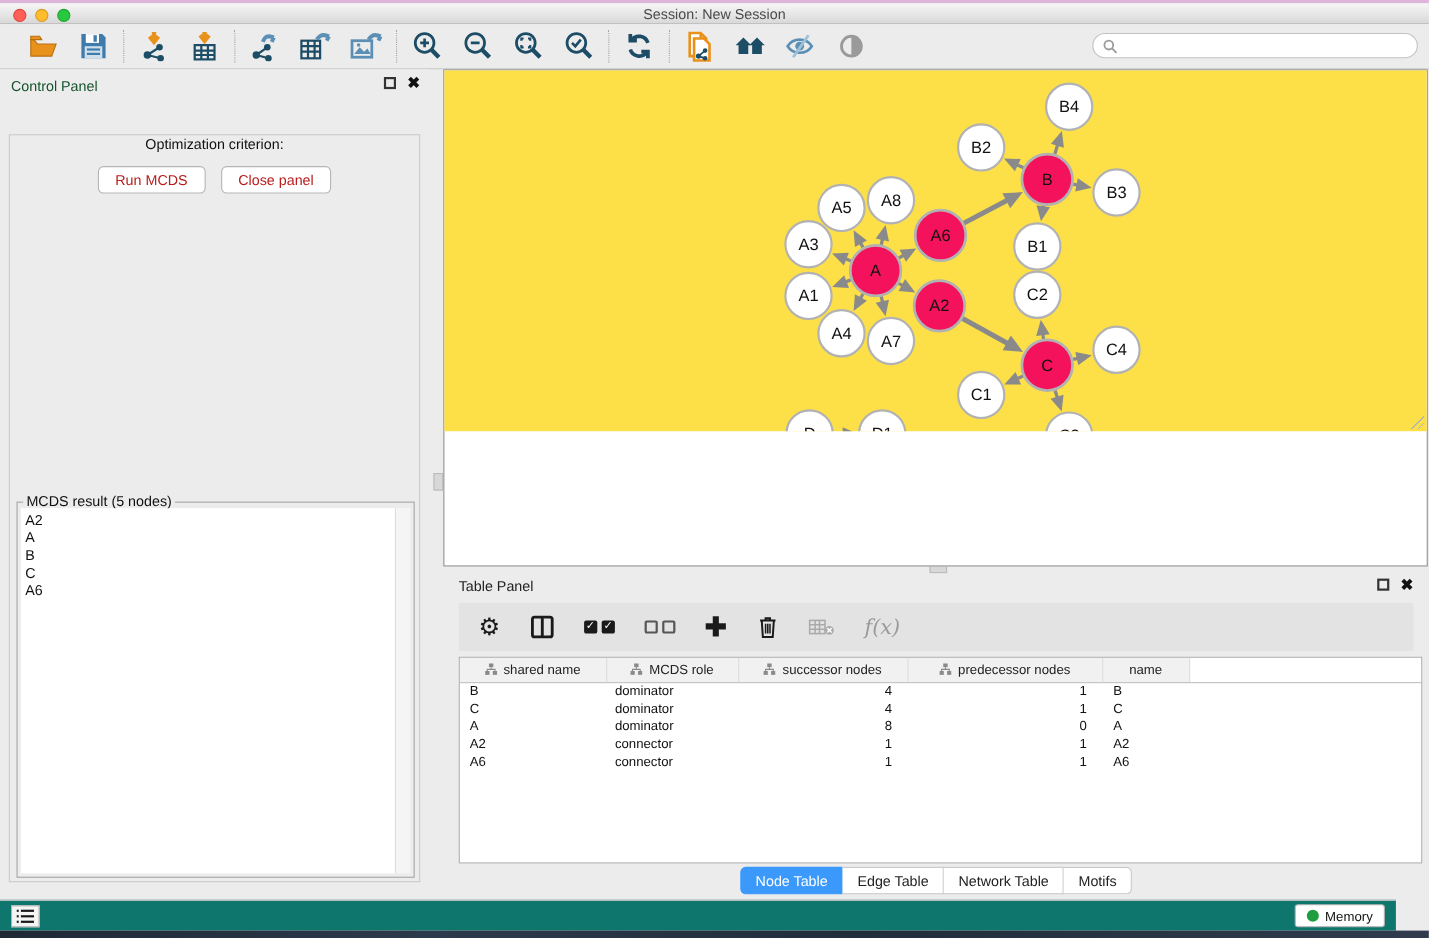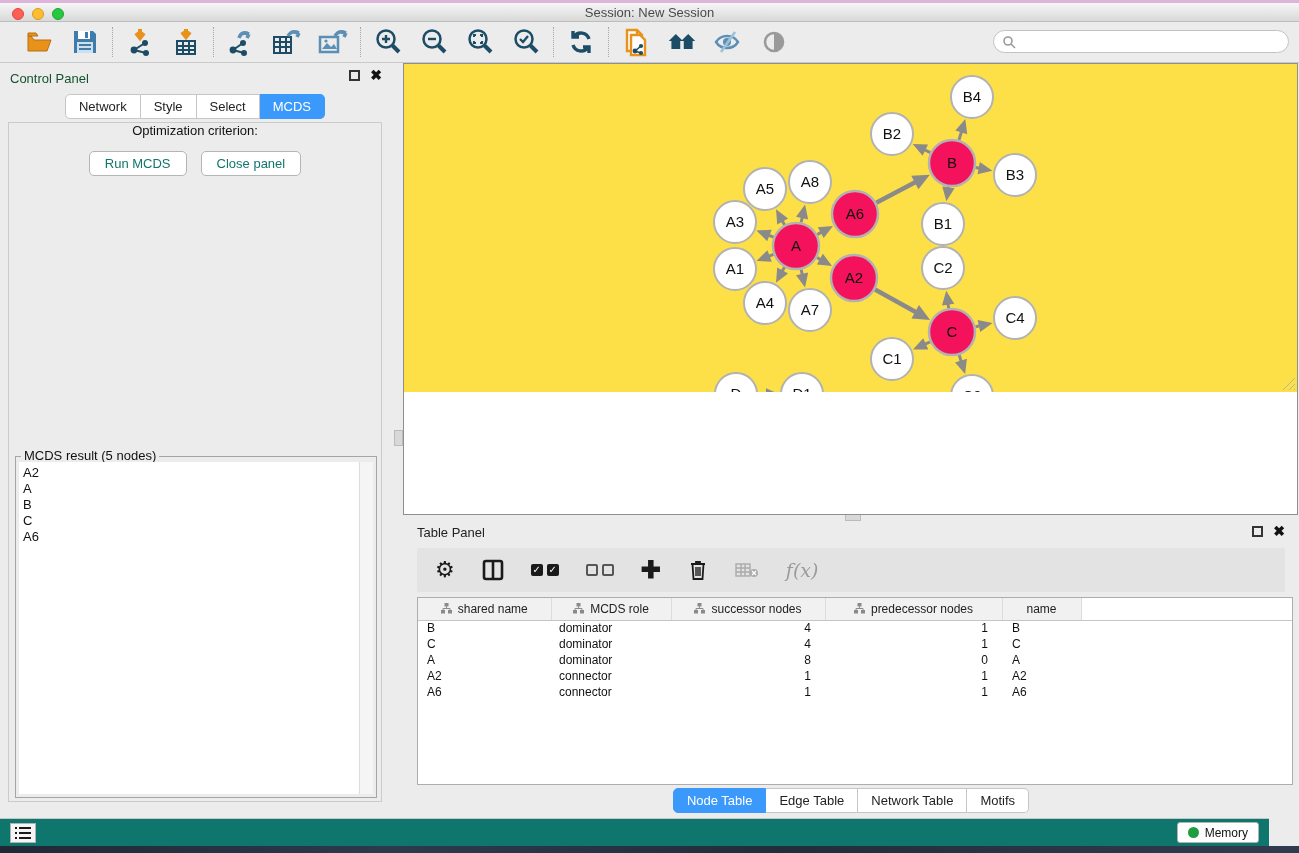--- a/index.html
+++ b/index.html
@@ -43,21 +43,21 @@
   .seg-tab.active { background:#3b99fc; border-color:#3b99fc; color:#fff; }
   .cp-inner { position:absolute; left:8px; top:59px; width:374px; height:680px; border:1px solid #cbcbcb; background:#ececec; }
   .opt-label { text-align:center; font-size:13px; color:#111; }
   .combo { margin:10px auto 0; width:314px; height:25px; background:#fff; border:1px solid #b9b9b9; border-radius:5px;
     display:flex; align-items:center; position:relative; cursor:pointer; }
   .combo-text { font-size:13px; color:#111; padding-left:9px; }
   .combo-arrows { position:absolute; right:1px; top:1px; width:21px; height:21px; border-radius:4px;
     background:linear-gradient(#6db1fd,#3b99fc); display:flex; flex-direction:column; align-items:center; justify-content:center; }
   .combo-arrows span { color:#fff; font-size:8px; line-height:7px; }
   .btn-row { display:flex; justify-content:center; gap:14px; margin-top:13px; }
-  .mac-btn { font-size:13px; color:#0f766e; background:#fff; border:1px solid #b5b5b5; border-radius:5px; padding:4px 15px; cursor:pointer; }
+  .mac-btn { font-size:13px; color:#b91c1c; background:#fff; border:1px solid #b5b5b5; border-radius:5px; padding:4px 15px; cursor:pointer; }
   .result-group { position:absolute; left:6px; top:333px; width:362px; height:342px; border:1px solid #a5a5a5; }
   .result-legend { position:absolute; top:-9px; left:5px; background:#ececec; padding:0 3px; font-size:13px; color:#111; }
   .result-list { position:absolute; left:3px; top:5px; bottom:3px; right:16px; background:#fff; border-right:1px solid #ddd; padding:3px 0 0 4px; }
   .result-track { position:absolute; top:5px; bottom:3px; right:3px; width:13px; background:#f5f5f5; }
   .result-item { font-size:13px; line-height:16px; color:#111; }
 
   
   .grab-v { position:absolute; left:394px; top:430px; width:9px; height:16px; background:#d8d8d8; border:1px solid #bbb; }
   .grab-h { position:absolute; left:845px; top:514px; width:16px; height:7px; background:#d8d8d8; border:1px solid #bbb; }
 
@@ -275,26 +275,20 @@
     </div>
   </div>
 </div>
 
 <div class="control-panel">
   <span class="cp-header">Control Panel</span>
   <span class="panel-wincontrols">
     <span class="wc-float"></span>
     <span class="wc-close">✖</span>
   </span>
-  <div class="cp-tabs">
-      <button class="seg-tab">Network</button>
-      <button class="seg-tab">Style</button>
-      <button class="seg-tab">Select</button>
-      <button class="seg-tab active">MCDS</button>
-    </div>
   <div class="cp-inner">
     <div class="opt-label">Optimization criterion:</div>
     <div class="btn-row">
       <button class="mac-btn">Run MCDS</button>
       <button class="mac-btn">Close panel</button>
     </div>
     <div class="result-group">
       <span class="result-legend">MCDS result (5 nodes)</span>
       <div class="result-list">
           <div class="result-item">A2</div>

